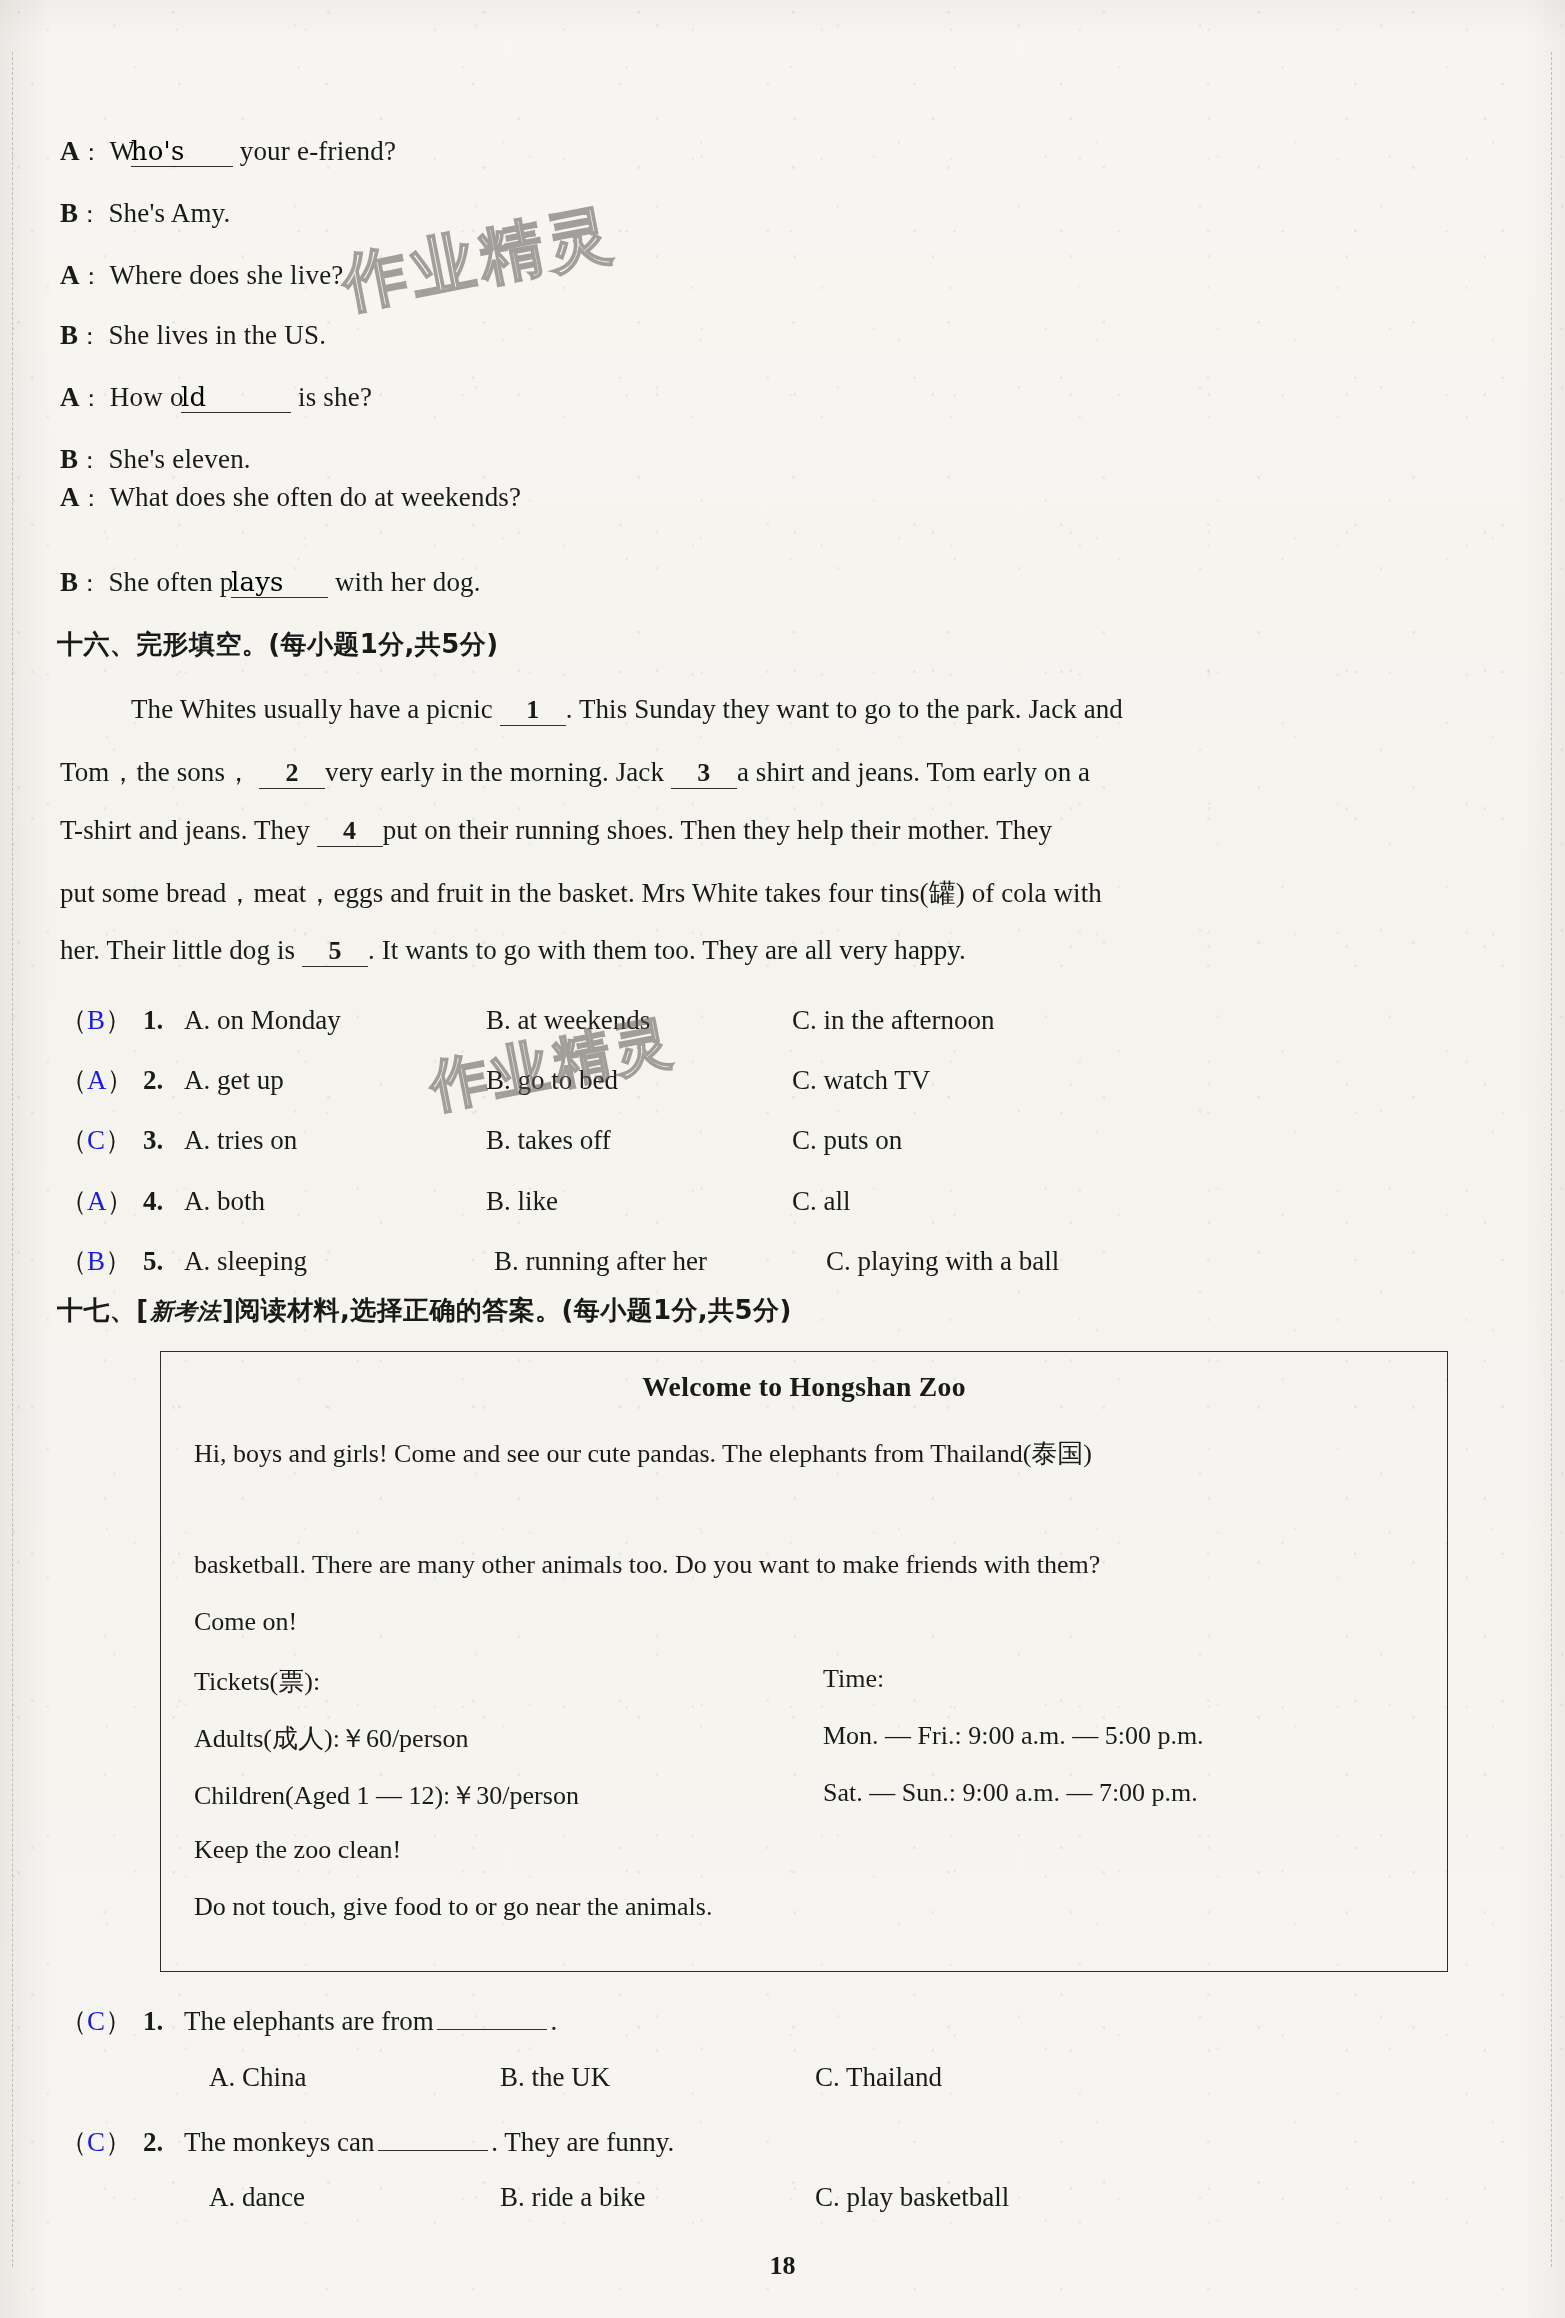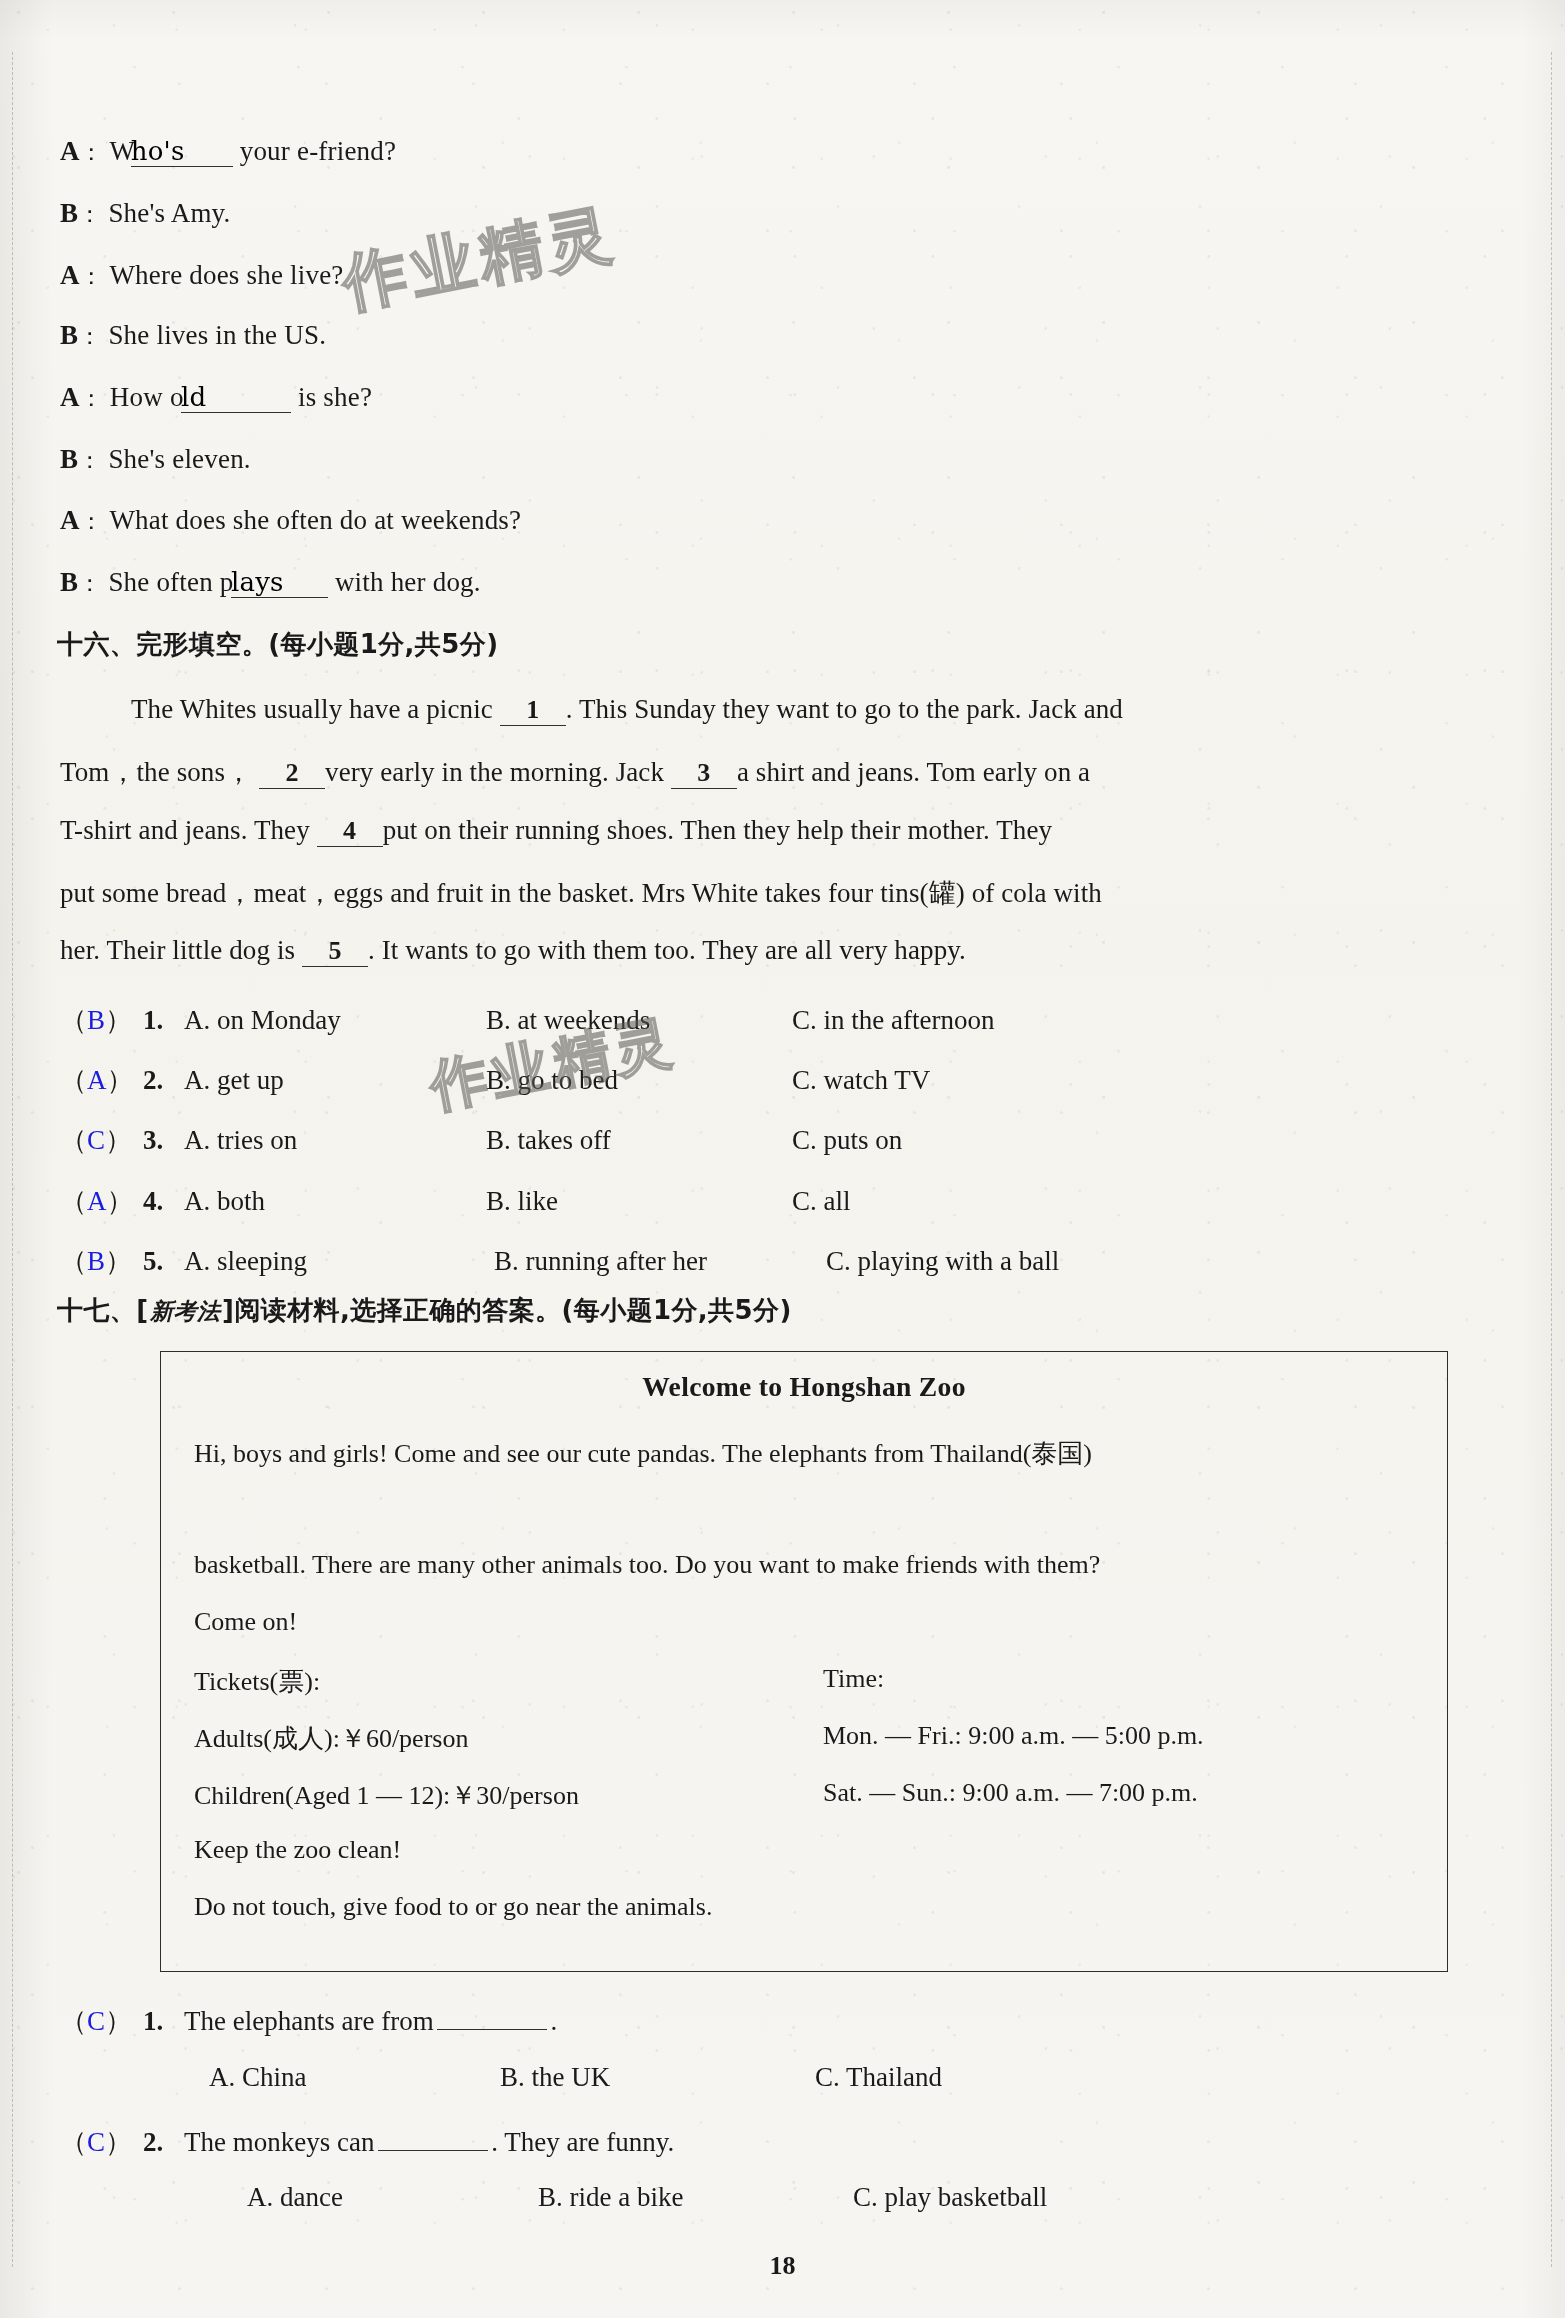--- a/index.html
+++ b/index.html
@@ -246,21 +246,21 @@
     <span class="spk">A</span><span class="colon-cn">：</span>
     <span>How o</span><span class="blank" style="width:110px; margin-left:-2.6px;"><span class="ans-hand">ld</span></span>
     <span>is she?</span>
   </div>
 
   <div class="line" style="left:60px; top:446px;">
     <span class="spk">B</span><span class="colon-cn">：</span>
     <span>She's eleven.</span>
   </div>
 
-  <div class="line" style="left:60px; top:507px;">
+  <div class="line" style="left:60px; top:484px;">
     <span class="spk">A</span><span class="colon-cn">：</span>
     <span>What does she often do at weekends?</span>
   </div>
 
   <div class="line" style="left:60px; top:569px;">
     <span class="spk">B</span><span class="colon-cn">：</span>
     <span>She often p</span><span class="blank" style="width:97px; margin-left:-2.6px;"><span class="ans-hand">lays</span></span>
     <span>with her dog.</span>
   </div>
 
@@ -340,21 +340,21 @@
 
   <div class="opt-row" style="top:2062px; left:209px;">
     <span class="optA" style="width:291px;">A. China</span><span class="optB" style="width:315px;">B. the UK</span><span class="optC">C. Thailand</span>
   </div>
 
   <div class="opt-row" style="top:2122px;">
     <span class="paren">（<span class="ans">C</span>）</span><span class="qnum">2.</span><span>The monkeys can</span><span class="blank" style="width:110px; margin:0 3.4px;"></span><span>. They are funny.</span>
   </div>
 
   <div class="opt-row" style="top:2182px; left:209px;">
-    <span class="optA" style="width:291px;margin-left:38px;">A. dance</span><span class="optB" style="width:315px;">B. ride a bike</span><span class="optC">C. play basketball</span>
+    <span class="optA" style="width:291px;">A. dance</span><span class="optB" style="width:315px;">B. ride a bike</span><span class="optC">C. play basketball</span>
   </div>
 
   <div class="folio" style="top:2251px;">18</div>
 
 </div>
 
 <div class="wm wm-1">作业精灵</div>
 <div class="wm wm-2">作业精灵</div>
 
 

